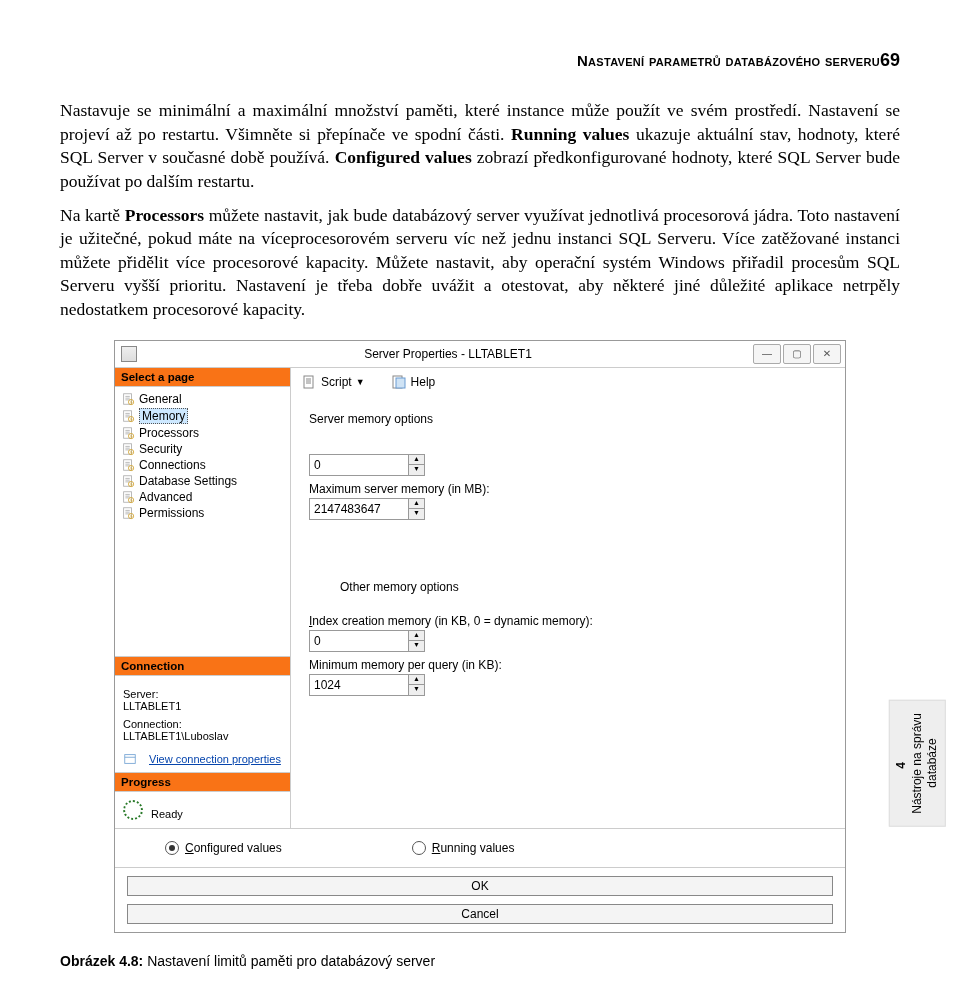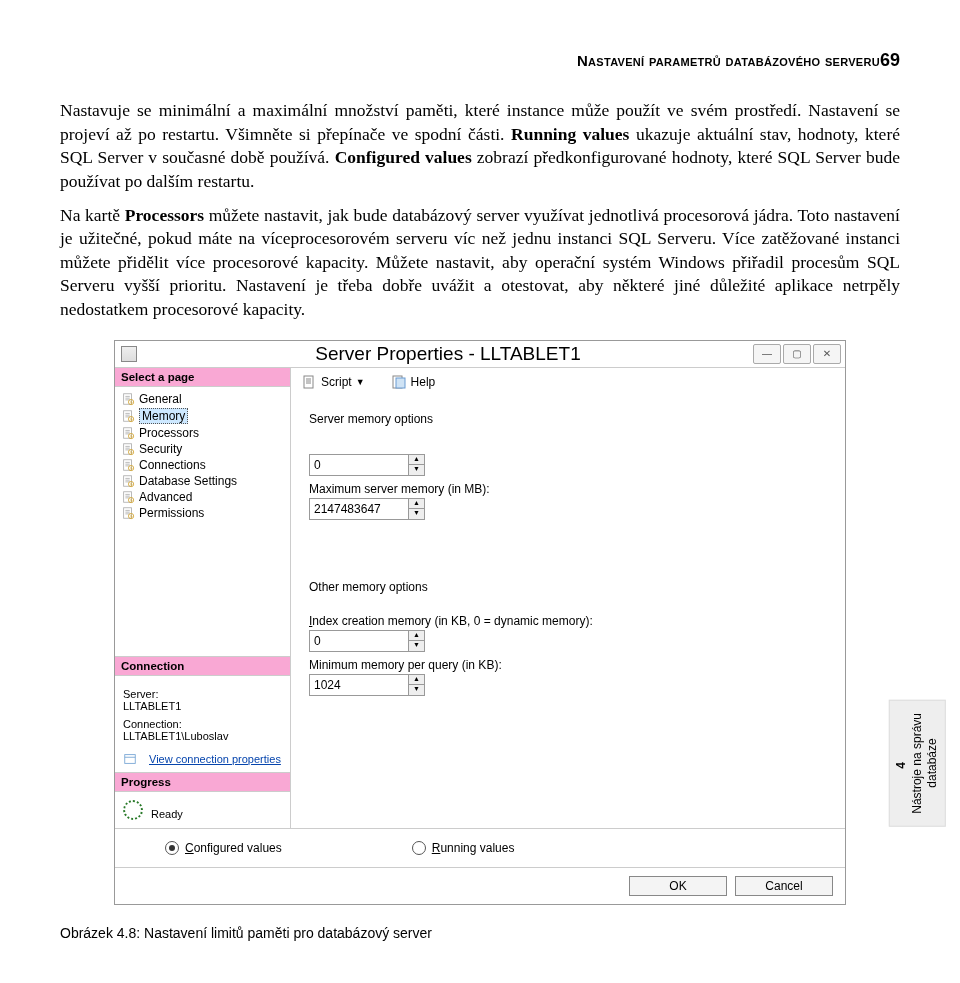--- a/index.html
+++ b/index.html
@@ -57,41 +57,41 @@
   }
   .titlebar-icon {
     width: 14px; height: 14px;
     border: 1px solid #888;
     margin: 0 6px;
     background: linear-gradient(#eee,#ddd);
   }
   .titlebar-title {
     flex: 1;
     text-align: center;
-    font-size: 19px;
+    font-size: 12px;
   }
   .win-btns { display: flex; padding-right: 4px; gap: 2px;}
   .win-btn {
     width: 26px; height: 18px;
     border: 1px solid #aaa;
     border-radius: 2px;
     display: flex; align-items: center; justify-content: center;
     font-size: 10px;
     color: #555;
     background: #f5f5f5;
   }
   .content-row { display: flex; height: 460px; }
   .left-pane {
     width: 175px;
     display: flex;
     flex-direction: column;
     border-right: 1px solid #ccc;
   }
   .pane-header {
-    background: #f9a8d4;
+    background: #f97316;
     border-bottom: 1px solid #ccc;
     padding: 3px 6px;
     font-weight: bold;
     font-size: 11.5px;
   }
   .page-list {
     padding: 4px 0;
     flex: 0 0 auto;
   }
   .page-item {
@@ -197,20 +197,21 @@
   .radio-dot.checked::after {
     content: ""; width: 6px; height: 6px; background: #333; border-radius: 50%;
   }
 
   .button-row {
     border-top: 1px solid #ccc;
     padding: 8px 12px;
     display: flex;
     justify-content: flex-end;
     gap: 8px;
+    flex-direction: column;
   }
   .btn {
     min-width: 72px;
     padding: 2px 12px;
     border: 1px solid #888;
     background: #f4f4f4;
     font-size: 12px;
     text-align: center;
     cursor: default;
   }
@@ -229,21 +230,21 @@
     line-height: 1.3;
     border: 1px solid #ddd;
   }
   .side-tab .num { font-weight: bold; display: block; margin-bottom: 4px;}
 
   .caption {
     font-family: Arial, sans-serif;
     font-size: 14px;
     margin-top: 20px;
   }
-  .caption b { font-weight: normal; text-align: right; }
+  .caption b { font-weight: bold; text-align: right; }
 
   u { text-decoration: underline; }
 </style>
 </head>
 <body>
 
 <div class="page">
 
   <div class="header-line">
     <span class="header-title">Nastavení parametrů databázového serveru</span>
@@ -431,21 +432,21 @@
             <label class="field-label">Maximum server memory (in MB):</label>
             <div class="spinner">
               <input value="2147483647" style="">
               <div class="spin-btns">
                 <div class="spin-btn">▲</div>
                 <div class="spin-btn">▼</div>
               </div>
             </div>
           </div>
 
-          <div class="group-title" style="margin-top:60px;">Other memory options</div>
+          <div class="group-title" style="margin-top:60px;margin-left:31px;">Other memory options</div>
 
           <div class="field-row">
             <label class="field-label"><u>I</u><span>ndex creation memory (in KB, 0 = dynamic memory):</span></label>
             <div class="spinner">
               <input value="0" style="">
               <div class="spin-btns">
                 <div class="spin-btn">▲</div>
                 <div class="spin-btn">▼</div>
               </div>
             </div>

